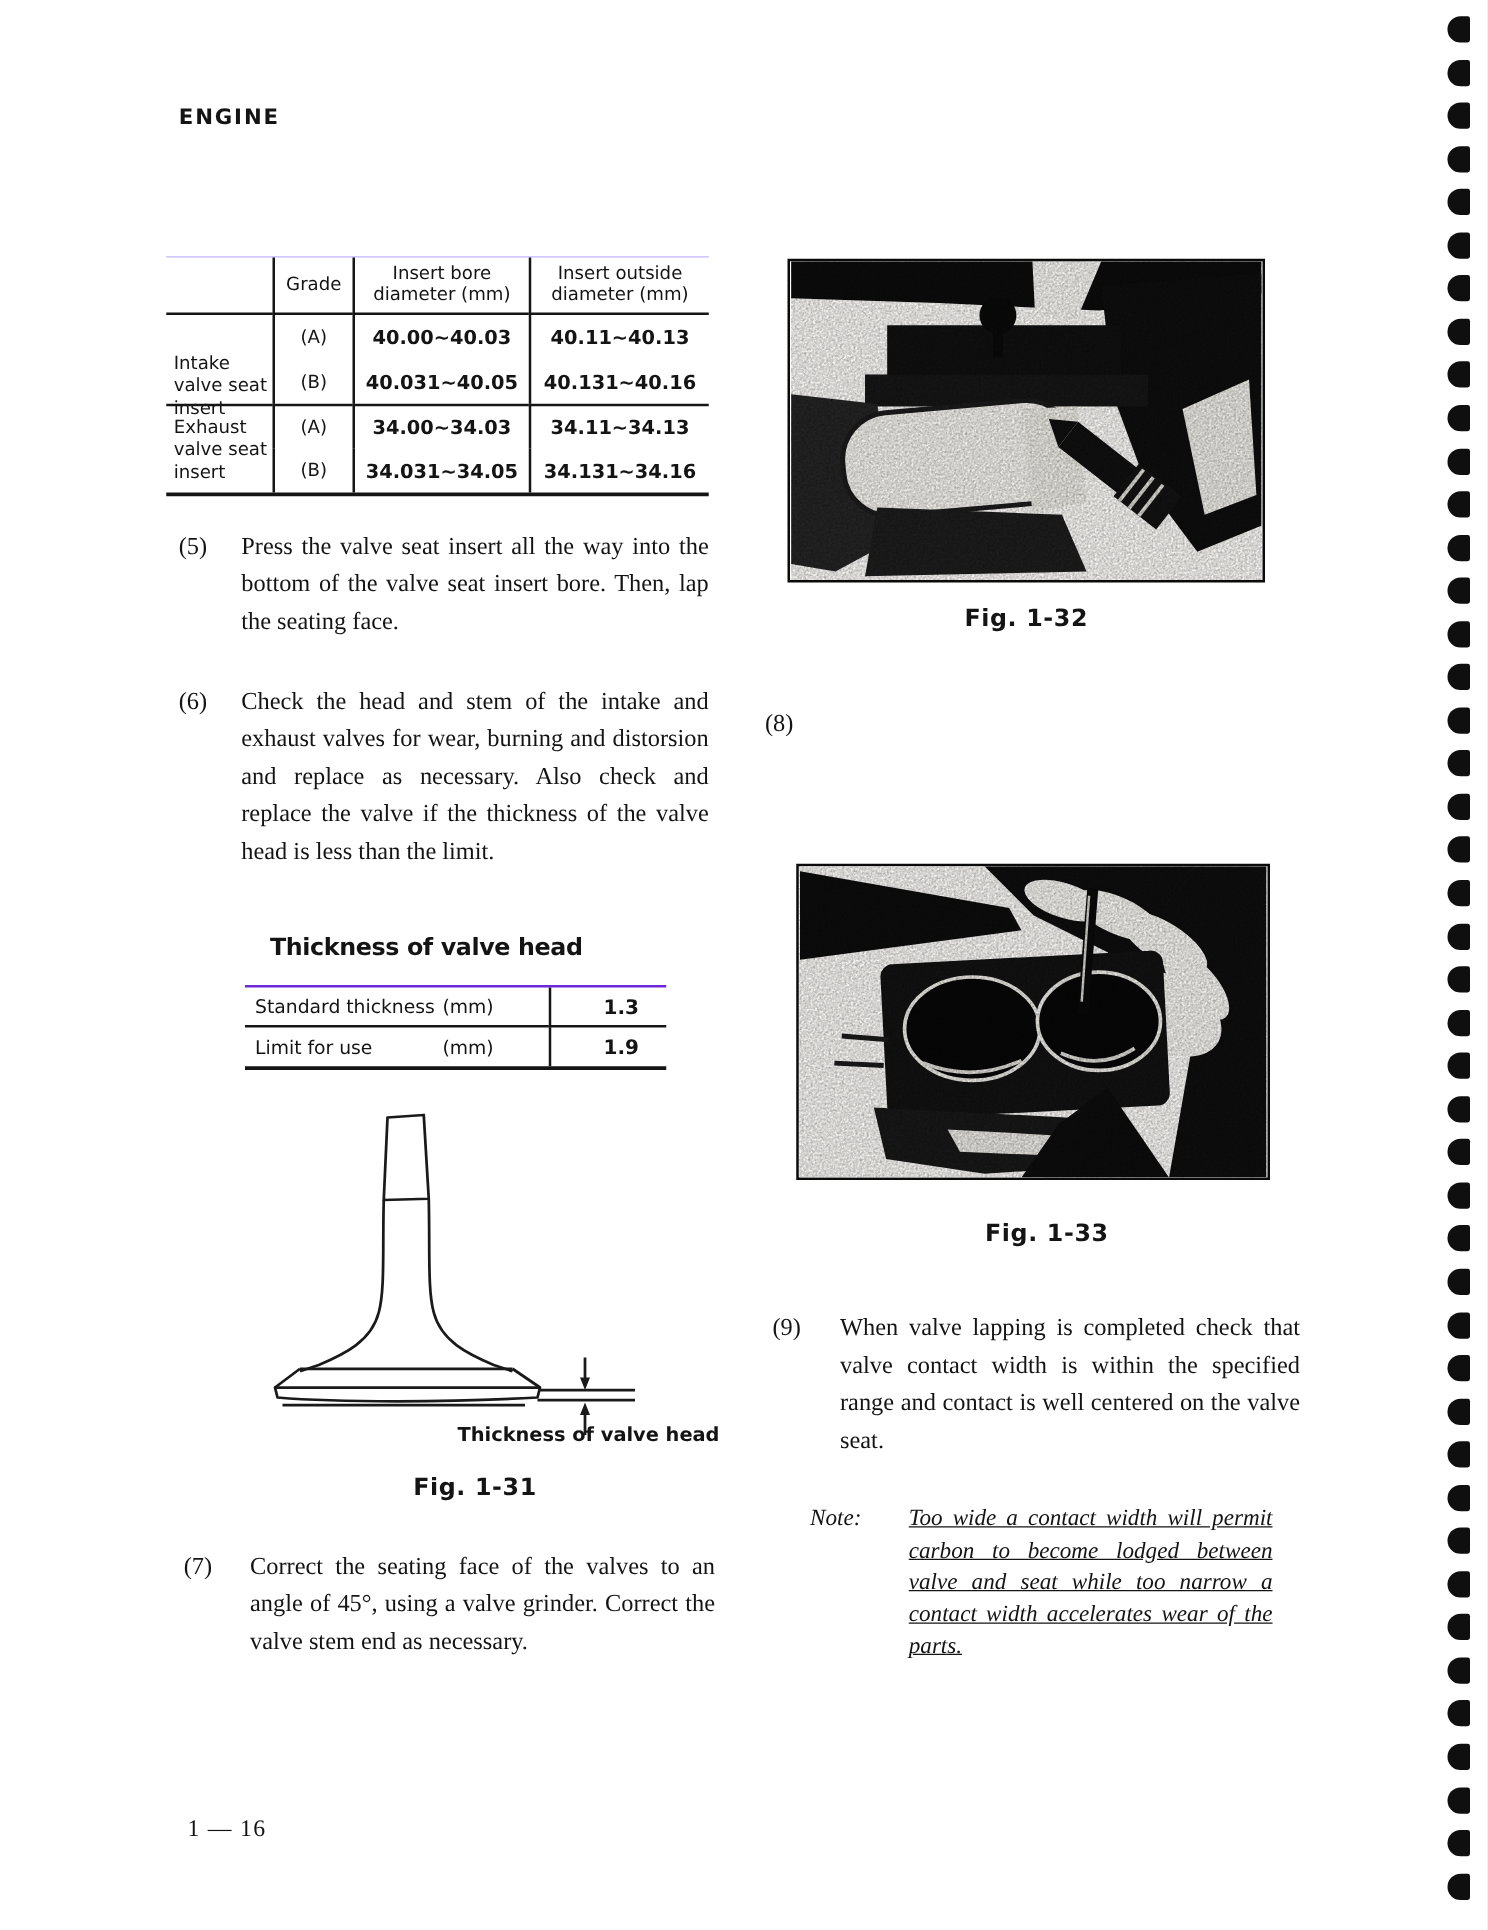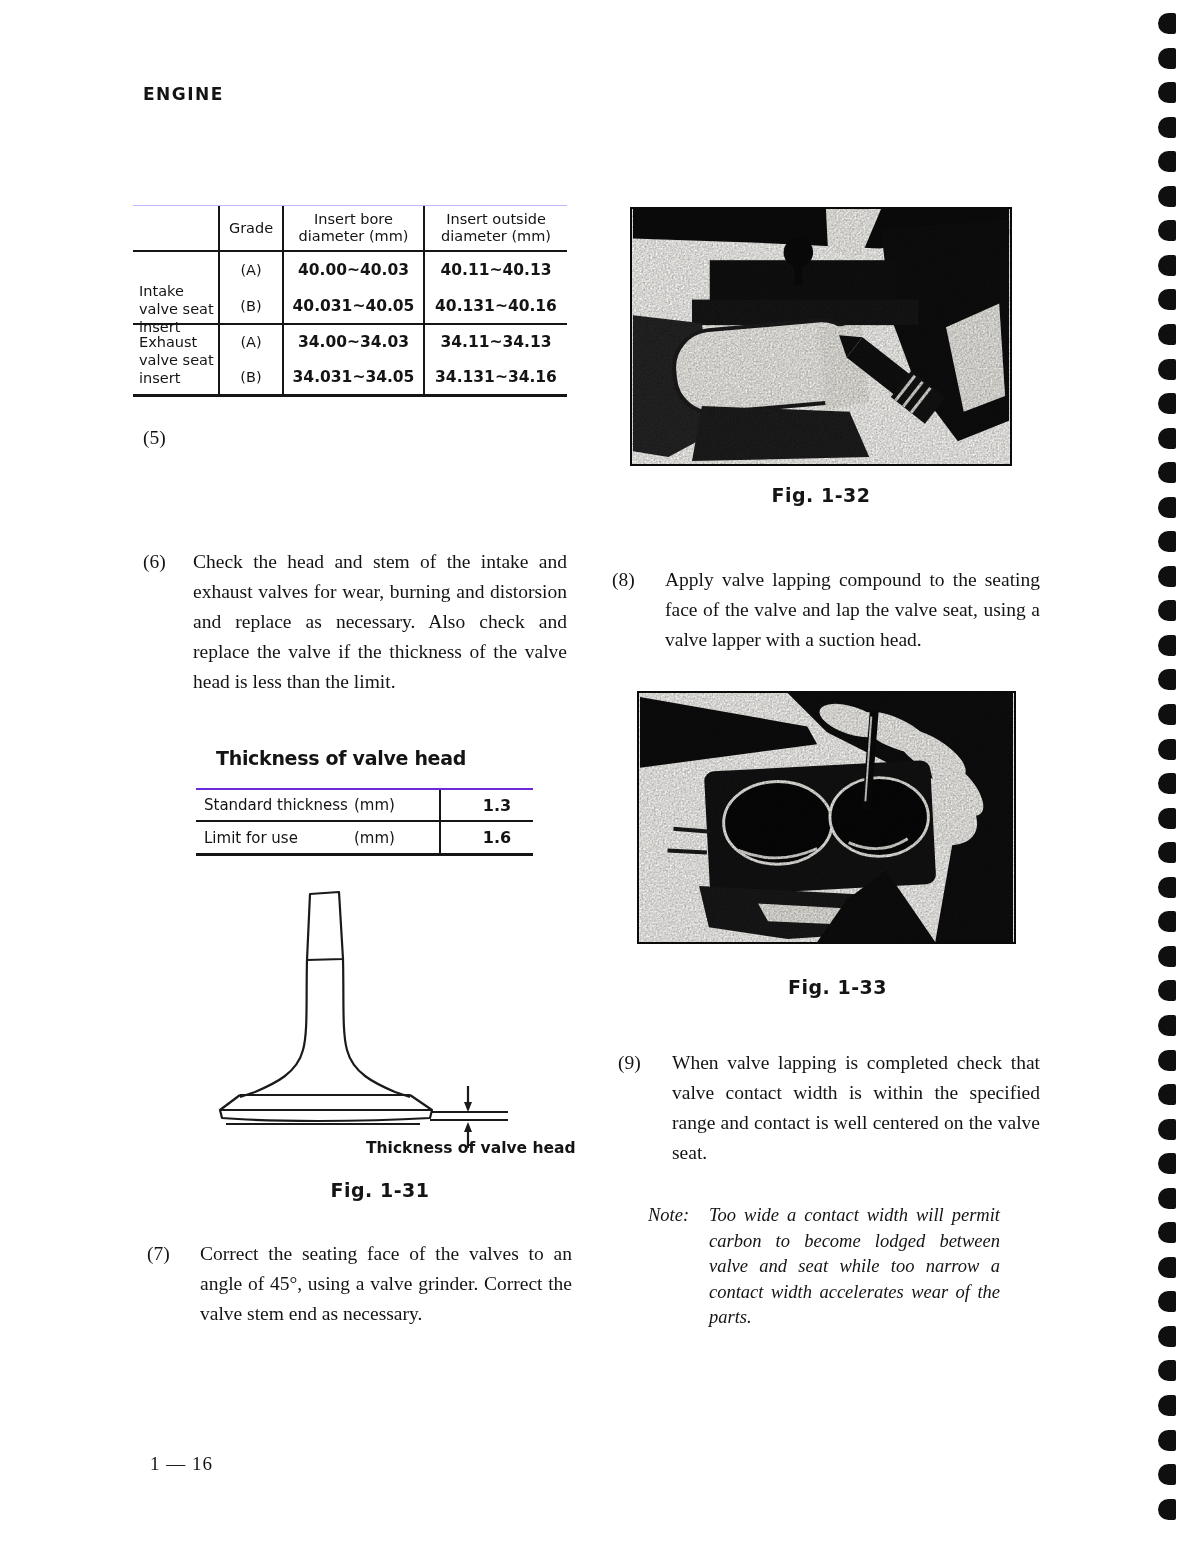--- a/index.html
+++ b/index.html
@@ -26,21 +26,21 @@
   #p6 .ptext{margin-left:50px;width:374px;}
   #p7{left:147px;top:1239px;width:426px;}
   #p7 .ptext{margin-left:53px;width:372px;}
   #p8{left:612px;top:565px;width:428px;}
   #p8 .ptext{margin-left:53px;width:375px;}
   #p9{left:618px;top:1048px;width:422px;}
   #p9 .ptext{margin-left:54px;width:368px;}
 
   
   #note{left:648px;top:1203px;width:370px;font-style:italic;font-size:18.5px;line-height:25.5px;}
-  #note .ptext{margin-left:61px;width:291px;}
+  #note .ptext{margin-left:79px;width:291px;text-decoration:underline;}
 
   
   #t1{left:133px;top:205px;width:434px;display:grid;
       grid-template-columns:85px 64px 141px 144px;
       grid-template-rows:46px 36px 35px 36px 35px;
       border-top:1px solid #c4b5fd;border-bottom:3px solid #151515;
       font-family:"DejaVu Sans","Liberation Sans",sans-serif;}
   #t1 .cell{display:flex;align-items:center;justify-content:center;box-sizing:border-box;}
   #t1 .vline{border-left:2px solid #151515;}
   #t1 .hdr{border-bottom:2px solid #151515;font-size:14.5px;flex-direction:column;line-height:17px;}
@@ -152,30 +152,30 @@
       <line x1="302" y1="150" x2="302" y2="182" stroke="#d9d7d2" stroke-width="3"></line>
       <polygon points="216,152 196,165 216,178" fill="#101010"></polygon>
     </g>
     <polygon points="70,200 220,206 240,252 60,256" fill="#1d1d1d"></polygon>
     <rect width="382" height="259" filter="url(#grain)" opacity="0.30"></rect>
   </svg>
   <div id="cap32" class="abs figcap">Fig. 1-32</div>
 
   <div id="p5" class="abs step">
     <span class="pnum">(5)</span>
+    <div class="ptext">Press the valve seat insert all the way into the bottom of the valve seat insert bore.  Then, lap the seating face.</div>
   </div>
 
   <div id="p6" class="abs step">
     <span class="pnum">(6)</span>
     <div class="ptext">Check the head and stem of the intake and exhaust valves for wear, burning and distorsion and replace as necessary.  Also check and replace the valve if the thickness of the valve head is less than the limit.</div>
   </div>
 
   <div id="p8" class="abs step">
     <span class="pnum">(8)</span>
-    <div class="ptext">Apply valve lapping compound to the seating face of the valve and lap the valve seat, using a valve lapper with a suction head.</div>
   </div>
 
   <svg id="fig33" class="abs photo" viewBox="0 0 379 253" xmlns="http://www.w3.org/2000/svg">
     <rect width="379" height="253" fill="#f4f3f0"></rect>
     <polygon points="0,4 170,34 180,52 0,76" fill="#0d0d0d"></polygon>
     <polygon points="150,0 379,0 379,253 300,253 318,150 250,70 190,40" fill="#0e0e0e"></polygon>
     <g fill="#efeeea">
       <ellipse cx="215" cy="28" rx="34" ry="14" transform="rotate(18 215 28)"></ellipse>
       <ellipse cx="258" cy="40" rx="38" ry="15" transform="rotate(24 258 40)"></ellipse>
       <ellipse cx="296" cy="62" rx="40" ry="16" transform="rotate(32 296 62)"></ellipse>
@@ -202,21 +202,21 @@
   <div id="t2" class="abs">
     <div class="cell r1">
       <span class="lname">Standard thickness</span>
       <span class="lunit">(mm)</span>
     </div>
     <div class="cell r1 vcell">1.3</div>
     <div class="cell">
       <span class="lname">Limit for use</span>
       <span class="lunit">(mm)</span>
     </div>
-    <div class="cell vcell">1.6</div>
+    <div class="cell vcell">1.9</div>
   </div>
 
   <svg id="fig31svg" class="abs" width="420" height="290" viewBox="0 0 420 290" xmlns="http://www.w3.org/2000/svg">
     <g fill="none" stroke="#1a1a1a" stroke-width="2.2" stroke-linejoin="round">
       <path d="M130 14 L159 12 L163 79 L127 80 Z"></path>
       <path d="M127 80 C126 120 128 152 123 170 C117 193 96 203 75 212 L60 217"></path>
       <path d="M163 79 C164 120 162 152 167 170 C173 193 194 203 215 212 L230 217"></path>
       <path d="M60 215 L230 215"></path>
       <path d="M60 215 L40 230"></path>
       <path d="M230 215 L252 230"></path>

